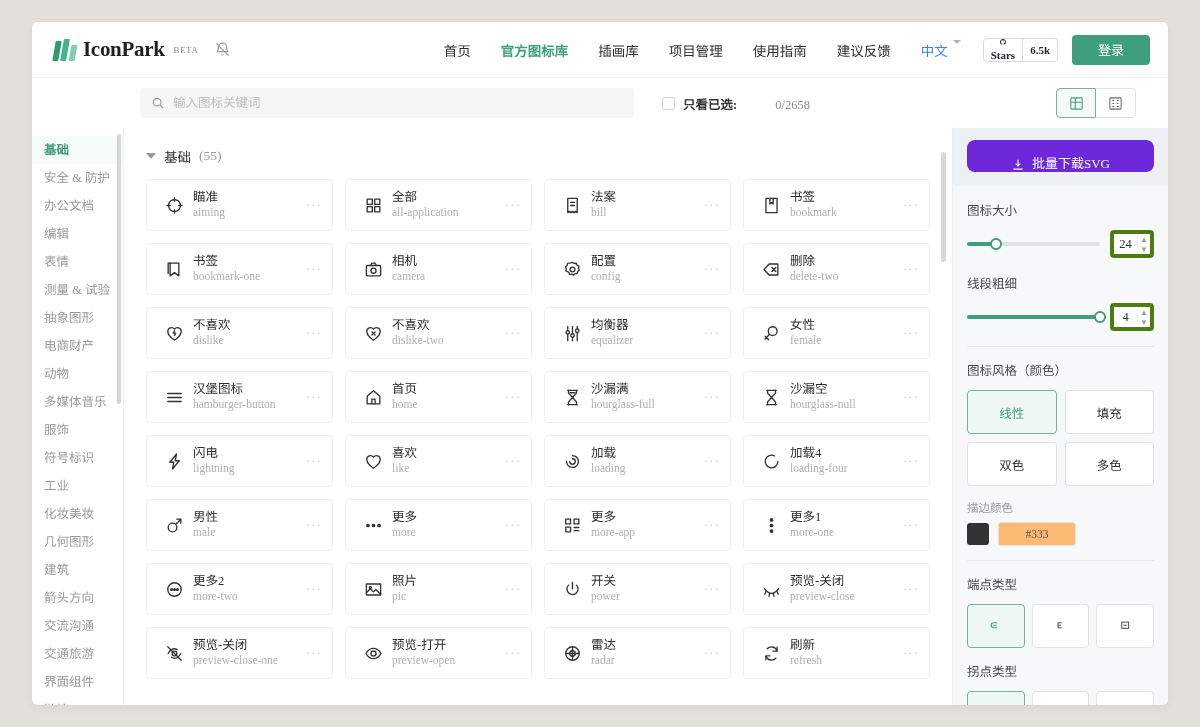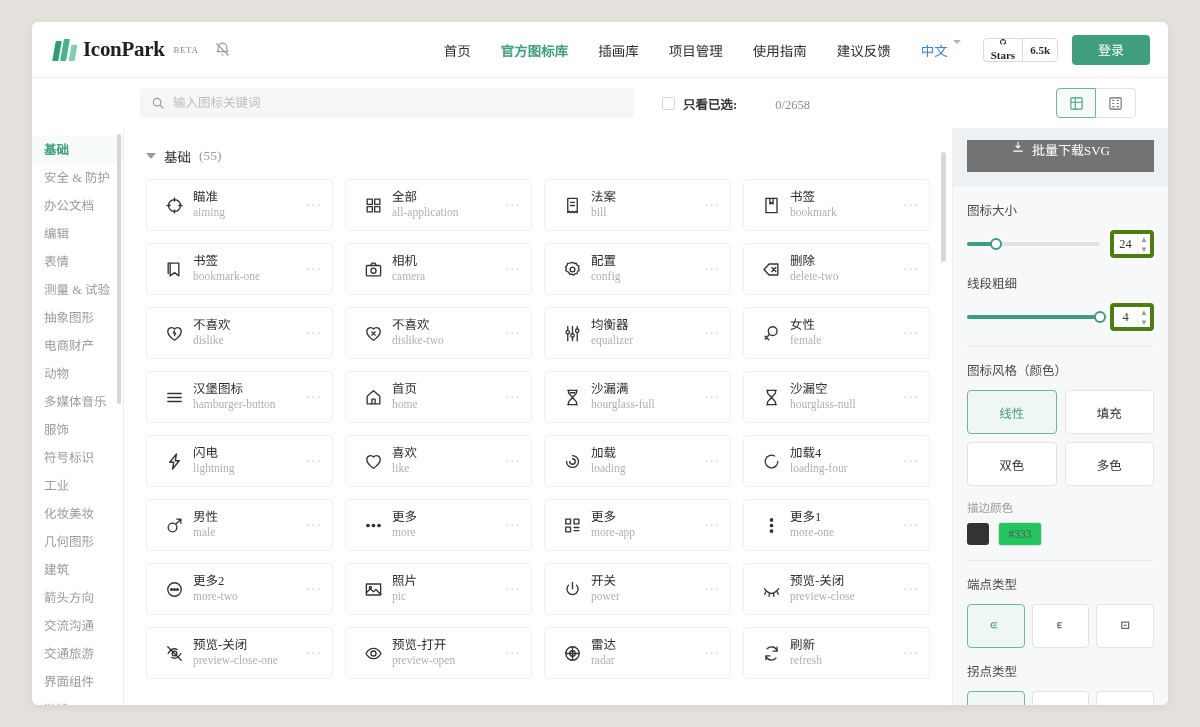--- a/index.html
+++ b/index.html
@@ -136,23 +136,23 @@
     background:#d8d8d8; border-radius:3px;
   }
 
   
   .panel {
     width:216px; flex:none; background:#f6f8fa;
     border-left:1px solid #eee; padding:0; overflow:hidden;
   }
   .panel-top { padding:12px 14px 14px 14px; background:#eef1f4; }
   .dl-btn {
-    width:100%; height:32px; border-radius:0; background:#737373; color:#fff;
+    width:100%; height:32px; border-radius:8px; background:#6d28d9; color:#fff;
     border:none; font-size:13px; font-family:inherit; cursor:pointer;
-    display:flex; align-items:flex-start; justify-content:center; gap:7px;
+    display:flex; align-items:flex-end; justify-content:center; gap:7px;
   }
   .panel-body { padding:14px 14px 0 14px; }
   .p-label { font-size:12.5px; color:#4a4a4a; margin-bottom:11px; }
   .p-label.sm { font-size:11.5px; color:#9a9a9a; margin-bottom:7px;}
   .slider-row { display:flex; align-items:center; gap:10px; margin-bottom:15px;}
   .slider { flex:1; height:4px; background:#e2e2e2; border-radius:2px; position:relative; cursor:pointer;}
   .slider .fill { position:absolute; left:0; top:0; height:100%; background:#3f9e7c; border-radius:2px;}
   .slider .knob {
     position:absolute; top:50%; width:12px;height:12px;border-radius:50%;
     background:#fff; border:2px solid #3f9e7c; transform:translate(-50%,-50%);
@@ -172,21 +172,21 @@
   .btn-grid2 { display:grid; grid-template-columns:1fr 1fr; gap:8px; margin-bottom:13px;}
   .btn-grid3 { display:grid; grid-template-columns:1fr 1fr 1fr; gap:7px; margin-bottom:13px;}
   .opt-btn {
     height:44px; border:1px solid #e3e3e3; border-radius:4px; background:#fff;
     font-size:12.5px; color:#333; cursor:pointer; font-family:inherit;
     display:flex; align-items:center; justify-content:center;
   }
   .opt-btn.active { border-color:#6cb79a; background:#eef7f3; color:#3f9e7c; }
   .color-row { display:flex; align-items:center; gap:9px; margin-bottom:14px;}
   .sw { width:22px;height:22px;border-radius:3px;background:#333; cursor:pointer;}
-  .hexbox { width:44px;height:24px; border:1px solid #e3e3e3;border-radius:3px;background:#22c55e;
+  .hexbox { width:78px;height:24px; border:1px solid #e3e3e3;border-radius:3px;background:#fdba74;
     display:flex;align-items:center;justify-content:center; font-size:11.5px;color:#555;}
   svg { display:block; }
 </style>
 </head>
 <body>
 
 <div class="app">
 
   <div class="header">
     <div class="logo-wrap">

